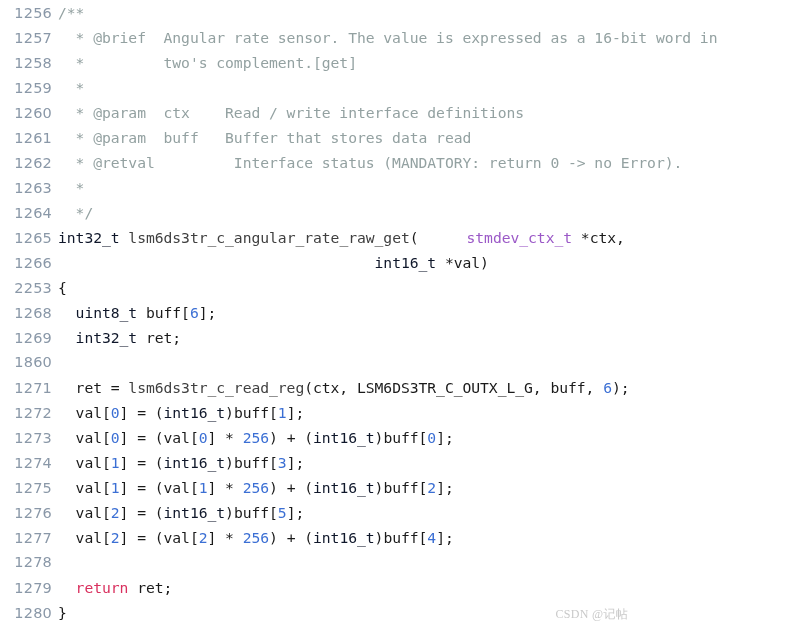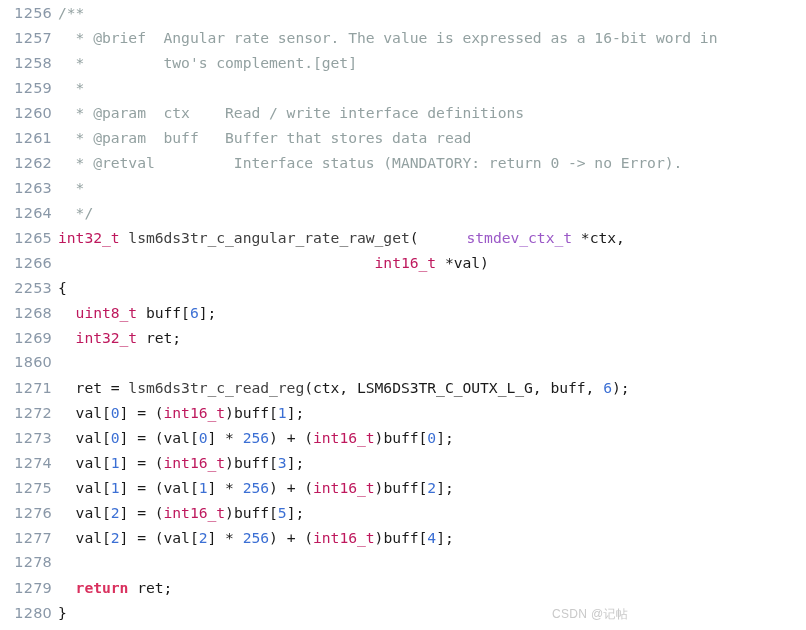--- a/index.html
+++ b/index.html
@@ -47,34 +47,34 @@
   .line-content {
     flex: 1 1 auto;
     font-family: "DejaVu Sans Mono", "Liberation Mono", monospace;
     font-size: 14.7px;
     color: #1a1a1a;
     white-space: pre;
     letter-spacing: -0.05px;
   }
   
   .tok-comment  { color: #93a1a1; }
-  .tok-type     { color: #be185d; }
+  .tok-type     { color: #0f172a; }
   .tok-struct   { color: #9b59c7; margin-left: 48px; }
   .tok-fn       { color: #404040; }
   .tok-num      { color: #3b6fd4; }
-  .tok-kw       { color: #d9305e; font-weight: bold; }
+  .tok-kw       { color: #d9305e; }
   .tok-plain    { color: #1a1a1a; }
   .tok-brace    { color: #1a1a1a; }
   .tok-const    { color: #1a1a1a; }
 
   #watermark {
     position: absolute;
     right: 10px;
     bottom: 7px;
-    font-family: Liberation Sans, sans-serif;
+    font-family: Liberation Serif, serif;
     font-size: 12px;
     color: #c9c9c9;
     letter-spacing: 0.3px;
     user-select: none;
   }
 </style>
 </head>
 <body>
 
 <div id="code-viewer">

